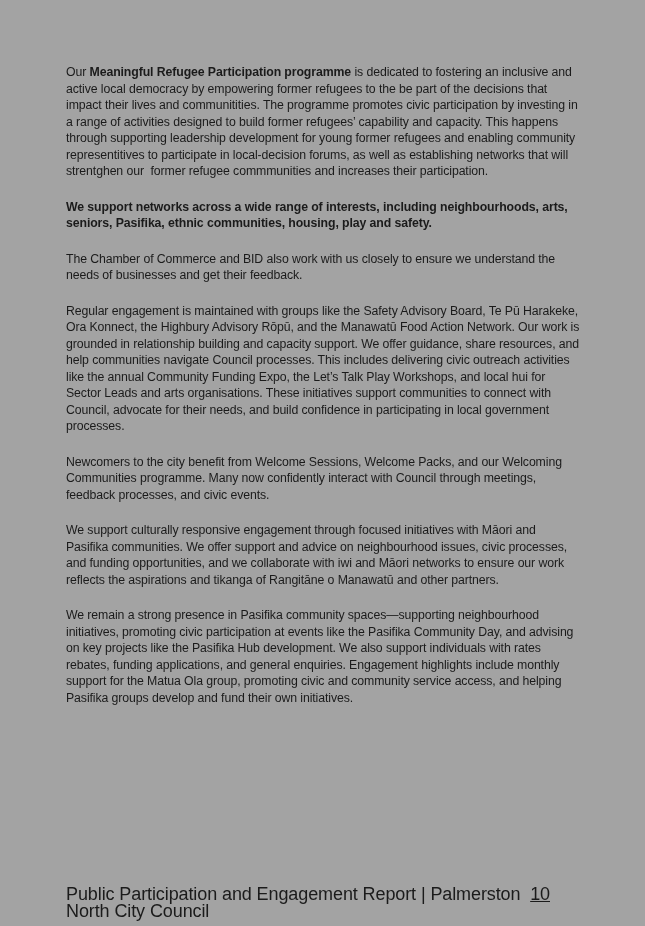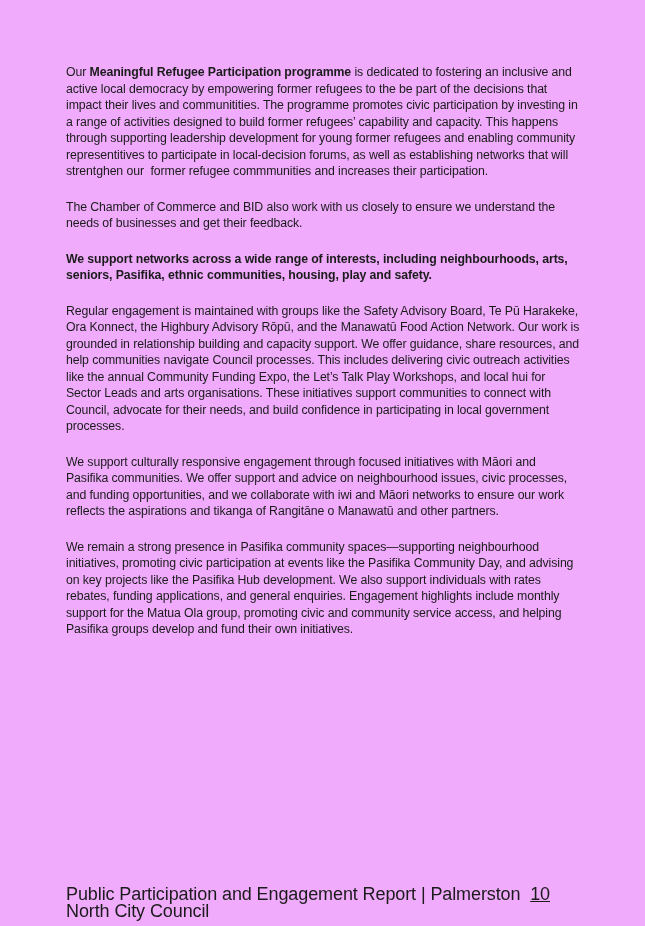--- a/index.html
+++ b/index.html
@@ -4,21 +4,21 @@
 <style>
   html, body {
     margin: 0;
     padding: 0;
     background: #ffffff;
   }
   .page {
     position: relative;
     width: 645px;
     height: 926px;
-    background: #f0abfc;
+    background: #a3a3a3;
     overflow: hidden;
     font-family: "Liberation Sans", sans-serif;
     color: #1b1b1b;
   }
   .doc-body {
     position: absolute;
     left: 66px;
     top: 64px;
     width: 514px;
   }
@@ -54,23 +54,24 @@
   }
 </style>
 </head>
 <body>
 
 <div class="page">
 
   <main class="doc-body">
 
   <p class="para"><span>Our </span><span class="bold">Meaningful Refugee Participation programme</span><span> is dedicated to fostering an inclusive and active local democracy by empowering former refugees to the be part of the decisions that impact their lives and communitities. The programme promotes civic participation by investing in a range of activities designed to build former refugees’ capability and capacity. This happens through supporting leadership development for young former refugees and enabling community representitives to participate in local-decision forums, as well as establishing networks that will strentghen our  former refugee commmunities and increases their participation.</span></p>
+      <p class="para extra-space"><span class="bold">We support networks across a wide range of interests, including neighbourhoods, arts, seniors, Pasifika, ethnic communities, housing, play and safety.</span></p>
       <p class="para"><span>The Chamber of Commerce and BID also work with us closely to ensure we understand the needs of businesses and get their feedback.</span></p>
-      <p class="para extra-space"><span class="bold">We support networks across a wide range of interests, including neighbourhoods, arts, seniors, Pasifika, ethnic communities, housing, play and safety.</span></p>
       <p class="para"><span>Regular engagement is maintained with groups like the Safety Advisory Board, Te Pū Harakeke, Ora Konnect, the Highbury Advisory Rōpū, and the Manawatū Food Action Network. Our work is grounded in relationship building and capacity support. We offer guidance, share resources, and help communities navigate Council processes. This includes delivering civic outreach activities like the annual Community Funding Expo, the Let’s Talk Play Workshops, and local hui for Sector Leads and arts organisations. These initiatives support communities to connect with Council, advocate for their needs, and build confidence in participating in local government processes.</span></p>
+      <p class="para"><span>Newcomers to the city benefit from Welcome Sessions, Welcome Packs, and our Welcoming Communities programme. Many now confidently interact with Council through meetings, feedback processes, and civic events.</span></p>
       <p class="para"><span>We support culturally responsive engagement through focused initiatives with Māori and Pasifika communities. We offer support and advice on neighbourhood issues, civic processes, and funding opportunities, and we collaborate with iwi and Māori networks to ensure our work reflects the aspirations and tikanga of Rangitāne o Manawatū and other partners.</span></p>
       <p class="para"><span>We remain a strong presence in Pasifika community spaces—supporting neighbourhood initiatives, promoting civic participation at events like the Pasifika Community Day, and advising on key projects like the Pasifika Hub development. We also support individuals with rates rebates, funding applications, and general enquiries. Engagement highlights include monthly support for the Matua Ola group, promoting civic and community service access, and helping Pasifika groups develop and fund their own initiatives.</span></p>
     </main>
 
   <footer class="doc-footer">
     <span>Public Participation and Engagement Report | Palmerston North City Council</span>
     <span class="page-number">10</span>
   </footer>
 
 </div>

